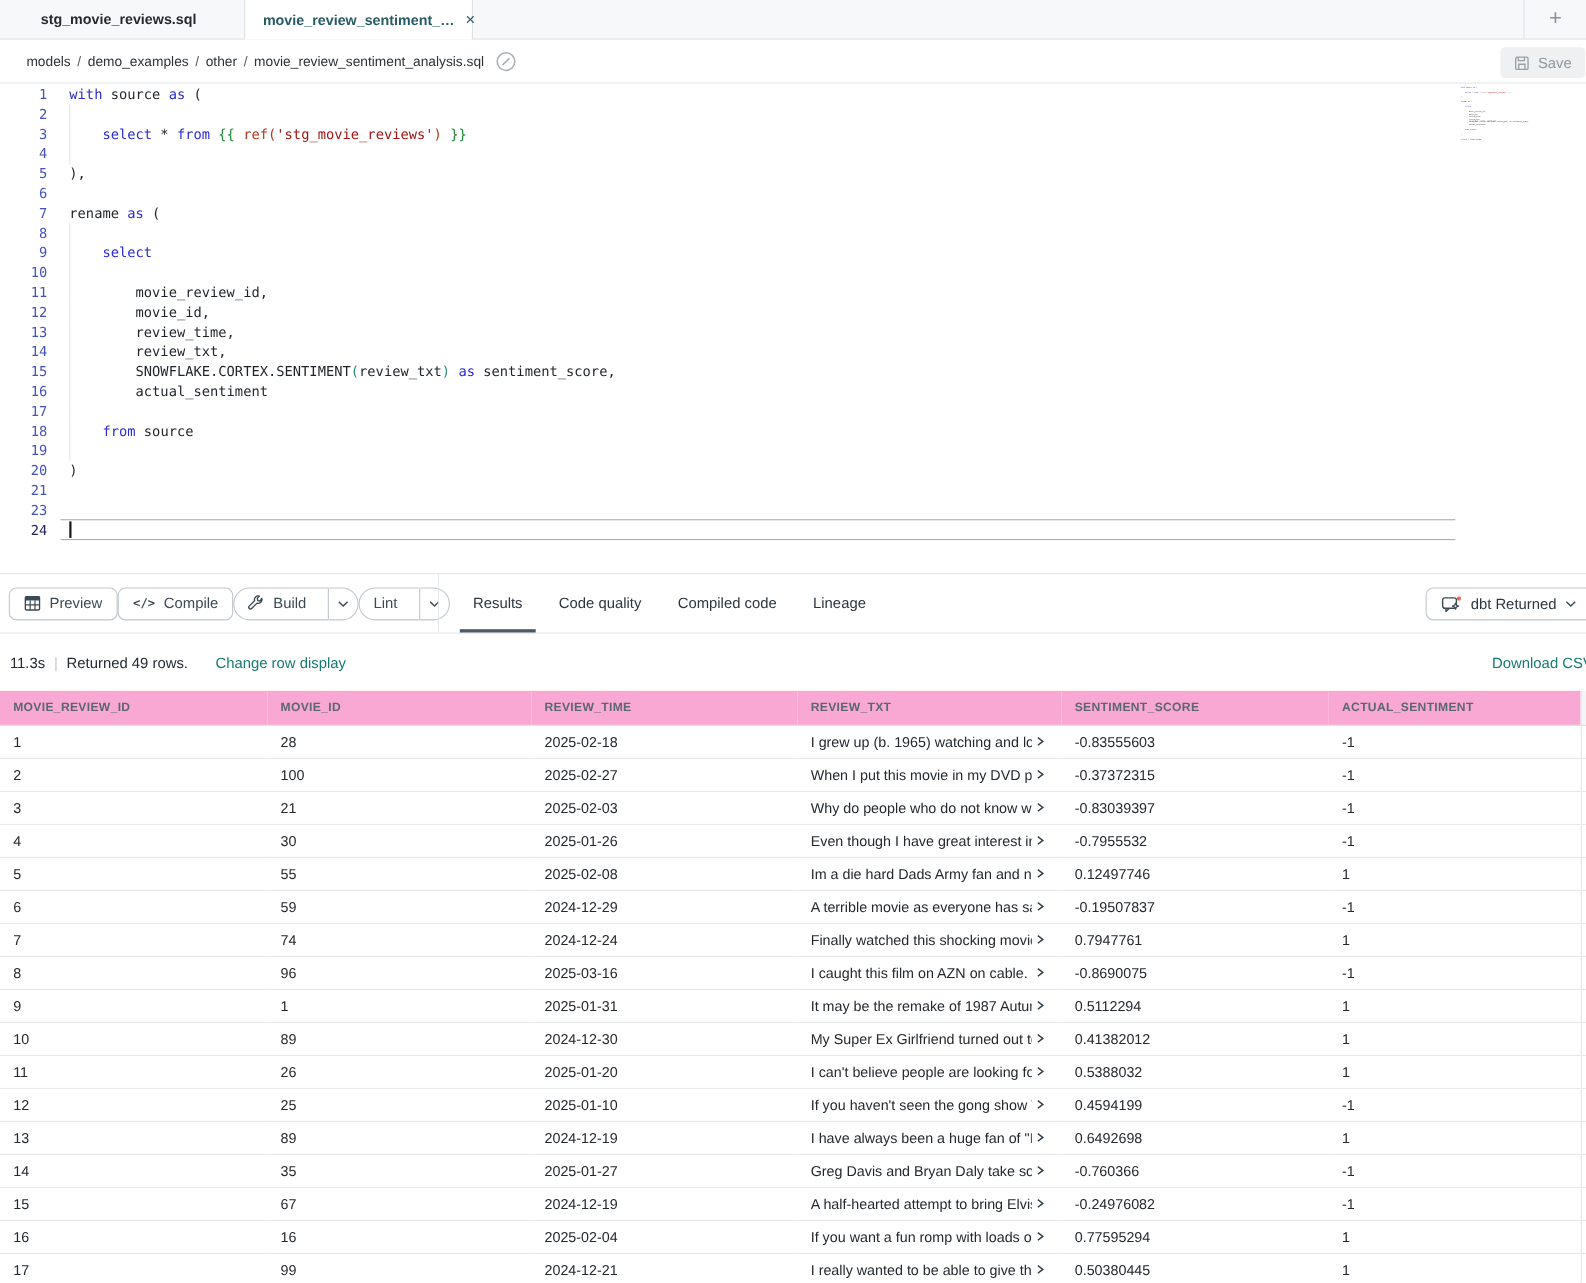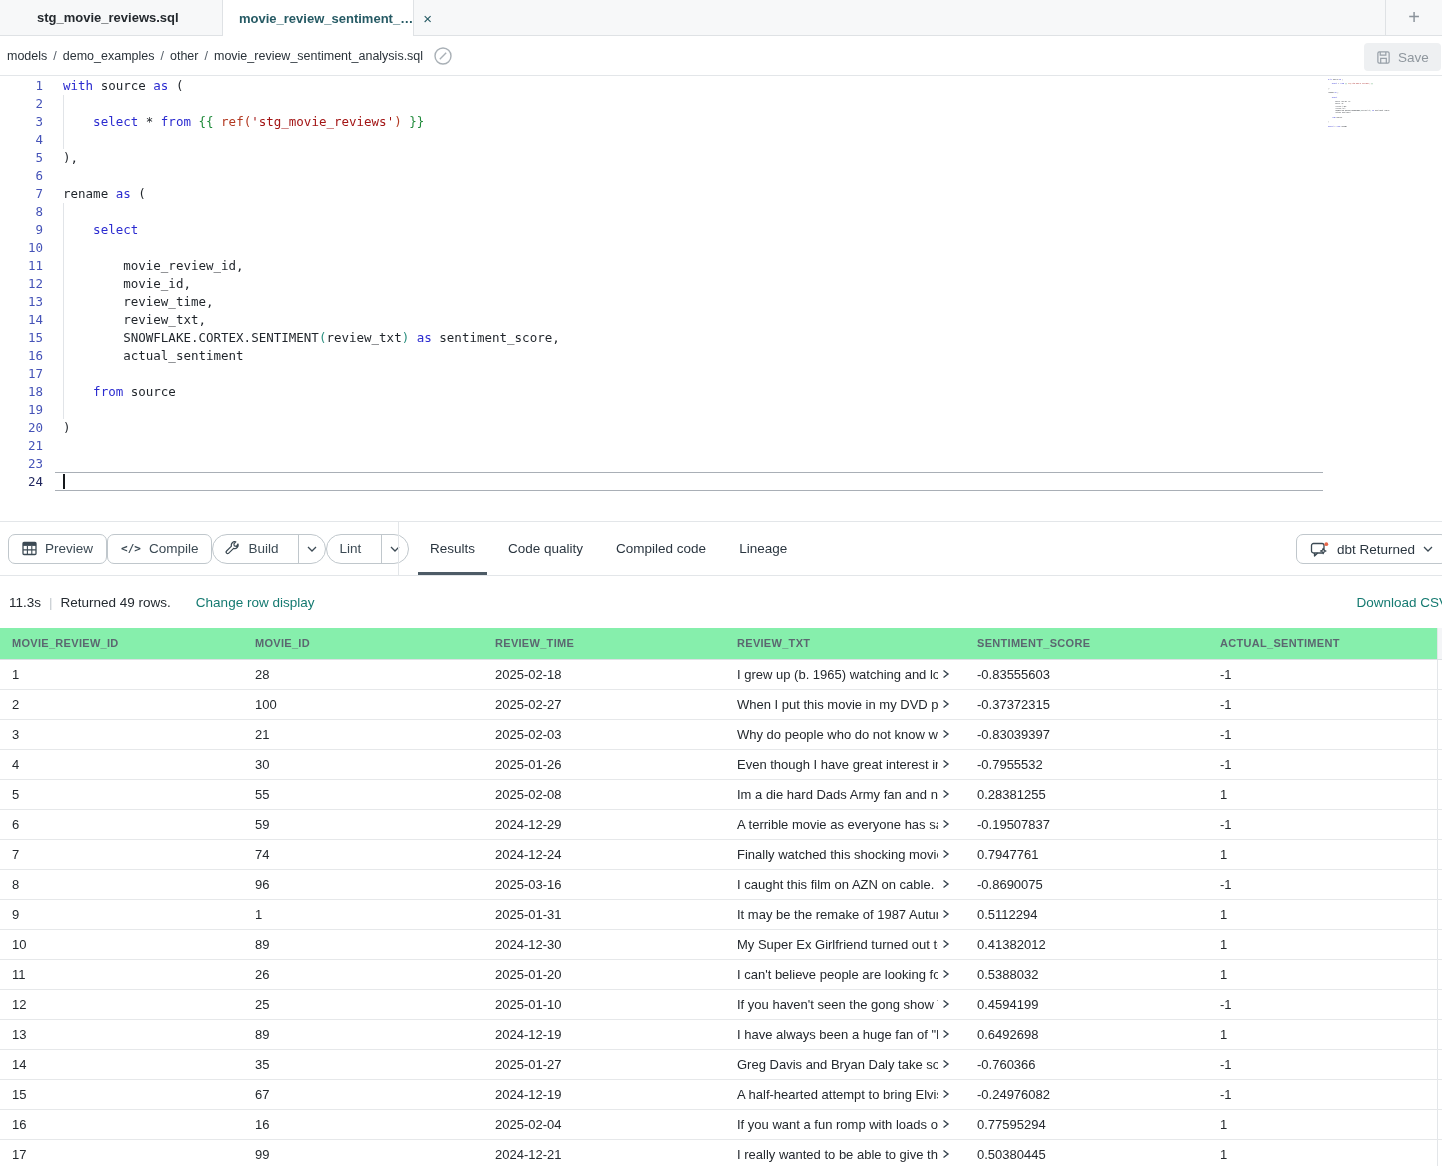--- a/index.html
+++ b/index.html
@@ -3,30 +3,30 @@
 <meta charset="utf-8">
 <style>
   html,body{margin:0;padding:0;width:1442px;height:1166px;overflow:hidden;background:#fff;
     font-family:"Liberation Sans",sans-serif;color:#24292e;}
   *{box-sizing:border-box;}
 
   
   .tabbar{height:36px;display:flex;background:#f7f8f9;border-bottom:1px solid #dfe2e5;font-size:13px;}
   .ftab{display:flex;align-items:center;padding:0 16px;cursor:pointer;}
   .ftab-inactive{width:222px;font-weight:700;color:#24292e;padding-left:37px;}
-  .ftab-active{width:192px;background:#fff;border-left:1px solid #dfe2e5;border-right:1px solid #dfe2e5;
+  .ftab-active{width:208px;background:#fff;border-left:1px solid #dfe2e5;border-right:1px solid #dfe2e5;
     margin-bottom:-1px;font-weight:700;color:#265a64;justify-content:space-between;}
   .ftab-close{font-size:15px;font-weight:400;color:#265a64;margin-left:10px;cursor:pointer;}
   .tab-spacer{flex:1;}
   .newtab-divider{width:1px;background:#dfe2e5;}
   .plus-btn{width:56px;text-align:center;line-height:34px;font-size:20px;color:#8b939b;cursor:pointer;}
 
   
   .pathbar{height:40px;border-bottom:1px solid #e3e6e9;display:flex;align-items:center;
-    padding-left:7px;position:relative;font-size:12.5px;color:#2b333a;}
+    padding-left:24px;position:relative;font-size:12.5px;color:#2b333a;}
   .crumb-sep{margin:0 6px;color:#57606a;}
   .state-icon{margin-left:10px;display:flex;align-items:center;}
   .save-btn{position:absolute;right:1px;top:7px;width:77px;height:28px;background:#eef0f2;border-radius:4px;
     display:flex;align-items:center;justify-content:center;gap:7px;color:#8f979e;font-size:13.5px;cursor:pointer;}
 
   
   .editor{height:446px;position:relative;border-bottom:1px solid #e3e6e9;padding-top:1px;
     font-family:"DejaVu Sans Mono",monospace;font-size:12.5px;}
   .ed-line{height:18px;line-height:18px;display:flex;position:relative;white-space:pre;}
   .ln{flex:0 0 43px;text-align:right;color:#4553b8;}
@@ -61,21 +61,21 @@
   
   .statusbar{height:52px;display:flex;align-items:center;padding-left:9px;font-size:13.5px;
     color:#242a30;position:relative;}
   .status-sep{color:#c3c9ce;margin:0 8px;}
   .link{color:#157a71;cursor:pointer;}
   .change-link{margin-left:25px;}
   .download{position:absolute;right:-6px;}
 
   
   table{border-collapse:collapse;table-layout:fixed;width:1442px;font-size:13px;color:#24292e;}
-  thead th{height:31px;background:#86efac;border-bottom:1px solid #dde0e4;font-size:11px;font-weight:700;
+  thead th{height:31px;background:#f9a8d4;border-bottom:1px solid #dde0e4;font-size:11px;font-weight:700;
     color:#5b6770;text-align:left;padding:0 0 0 12px;letter-spacing:.3px;}
   tbody td{height:30px;border-bottom:1px solid #e6e8ea;padding:0 0 0 12px;white-space:nowrap;overflow:hidden;}
   .edgecol{border-left:1px solid #e3e6e9;padding:0;}
   thead .edgecol{background:#f4f5f7;}
   .txtwrap{display:flex;align-items:center;}
   .rtxt{display:inline-block;width:201px;overflow:hidden;white-space:nowrap;}
   .row-chev{margin-left:3px;flex:0 0 auto;cursor:pointer;}
 </style>
 </head>
 <body>
@@ -333,21 +333,21 @@
         <td>55</td>
         <td>2025-02-08</td>
         <td>
           <div class="txtwrap">
             <span class="rtxt">Im a die hard Dads Army fan and nothi…</span>
             <svg class="row-chev" width="9" height="10" viewBox="0 0 9 10">
               <path d="M2.5 1.5L7 5l-4.5 3.5" stroke="#35424c" stroke-width="1.4" fill="none"></path>
             </svg>
           </div>
         </td>
-        <td>0.28381255</td>
+        <td>0.12497746</td>
         <td>1</td>
         <td class="edgecol"></td>
       </tr>
       <tr>
         <td>6</td>
         <td>59</td>
         <td>2024-12-29</td>
         <td>
           <div class="txtwrap">
             <span class="rtxt">A terrible movie as everyone has said. …</span>

